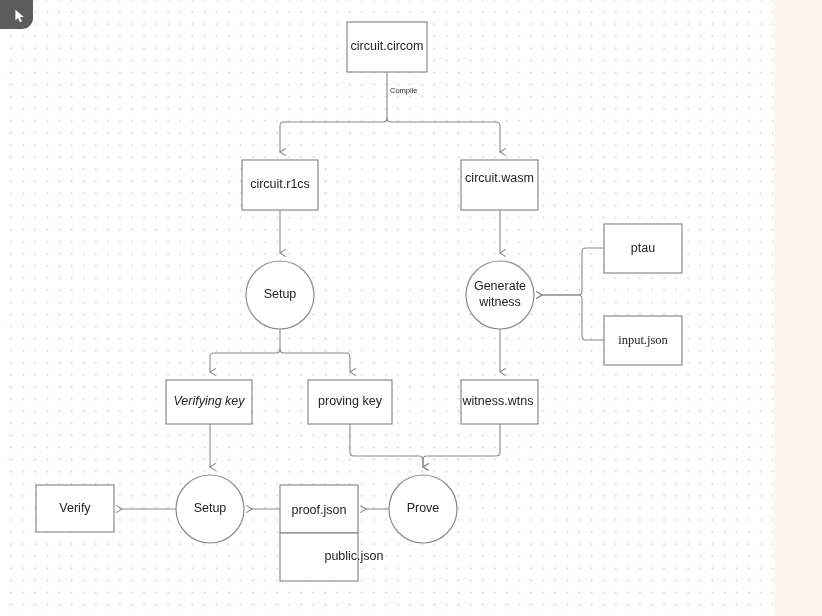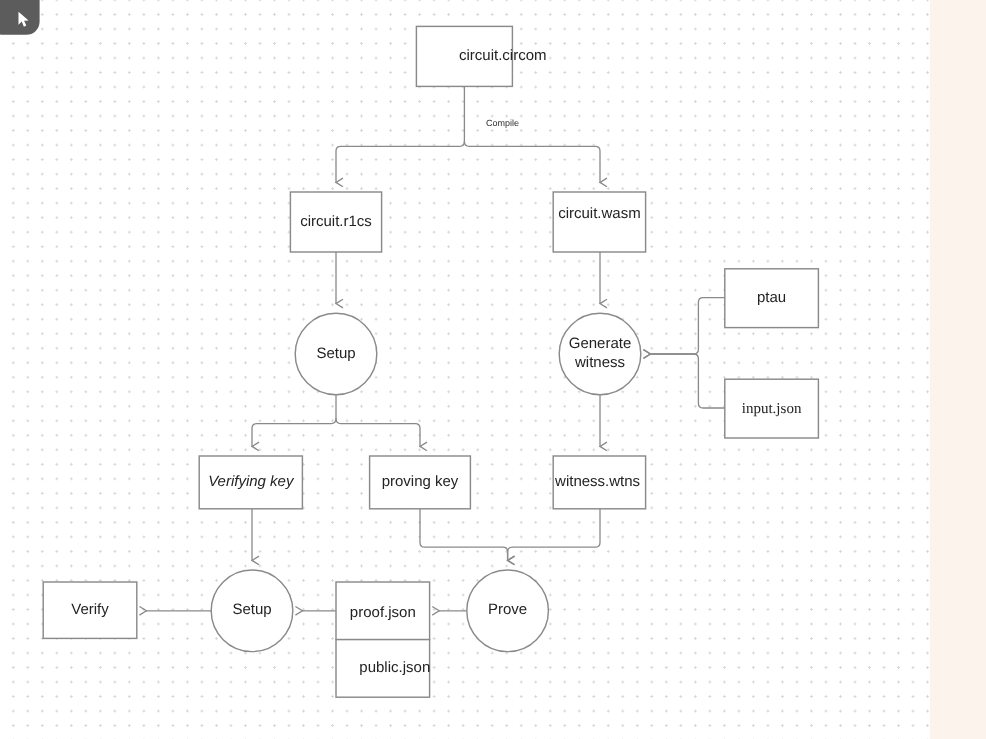--- a/index.html
+++ b/index.html
@@ -145,38 +145,38 @@
       <rect x="308" y="380" width="84" height="44"></rect>
       <rect x="461" y="380" width="77" height="44"></rect>
       <rect x="36" y="485" width="78" height="47"></rect>
       <circle cx="210" cy="509" r="34"></circle>
       <rect x="280" y="485" width="78" height="48"></rect>
       <rect x="280" y="533" width="78" height="48"></rect>
       <circle cx="423" cy="509" r="34"></circle>
     </g>
   </svg>
 
-  <div class="node-label" style="left:347px;top:22px;width:80px;height:50px;padding-left:32px;">circuit.circom</div>
+  <div class="node-label" style="left:347px;top:22px;width:80px;height:50px;">circuit.circom</div>
   <div class="node-label" style="left:242px;top:160px;width:76px;height:50px;border-radius:12px;">circuit.r1cs</div>
   <div class="node-label" style="left:461px;top:160px;width:77px;height:38px;">circuit.wasm</div>
   <div class="node-label" style="left:246px;top:261px;width:68px;height:68px;">Setup</div>
   <div class="node-label" style="left:604px;top:224px;width:78px;height:49px;">ptau</div>
   <div class="node-label" style="left:466px;top:261px;width:68px;height:68px;">Generate
 witness</div>
   <div class="node-label" style="left:604px;top:316px;width:78px;height:49px;font-family:Liberation Serif, serif;">input.json</div>
   <div class="node-label" style="left:166px;top:380px;width:86px;height:44px;font-style:italic;">Verifying key</div>
   <div class="node-label" style="left:308px;top:380px;width:84px;height:44px;">proving key</div>
   <div class="node-label" style="left:451px;top:380px;width:94px;height:44px;">witness.wtns</div>
   <div class="node-label" style="left:36px;top:485px;width:78px;height:47px;">Verify</div>
   <div class="node-label" style="left:176px;top:475px;width:68px;height:68px;">Setup</div>
   <div class="node-label" style="left:280px;top:485px;width:78px;height:52px;">proof.json</div>
-  <div class="node-label" style="left:280px;top:533px;width:98px;height:48px;">public.json</div>
+  <div class="node-label" style="left:280px;top:533px;width:98px;height:48px;padding-left:25px;">public.json</div>
   <div class="node-label" style="left:389px;top:475px;width:68px;height:68px;">Prove</div>
 
-  <div class="edge-label" style="left:390px;top:98px;margin-left:15px;">Compile</div>
+  <div class="edge-label" style="left:390px;top:86px;">Compile</div>
 
   <div id="right-rail"></div>
 
   <div id="corner-badge">
     <svg width="13" height="14" viewBox="0 0 13 14">
       <path d="M1.4,0.8 L1.4,11.6 L4.1,9.0 L5.9,13.2 L7.9,12.3 L6.1,8.3 L9.8,8.1 Z" fill="#ffffff"></path>
     </svg>
   </div>
 
 </div>

